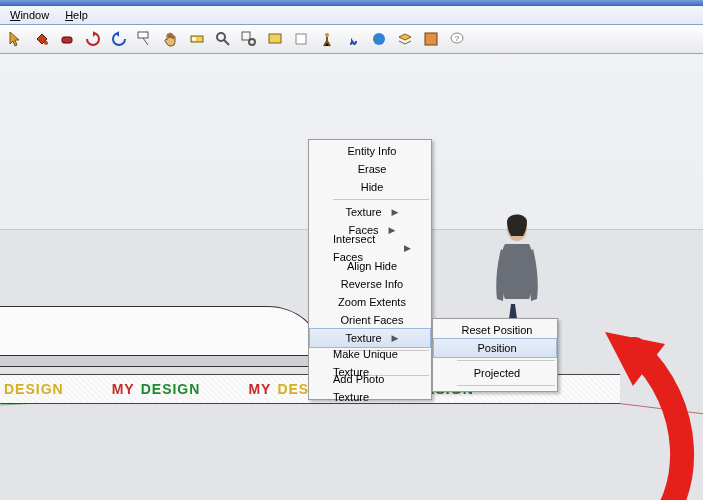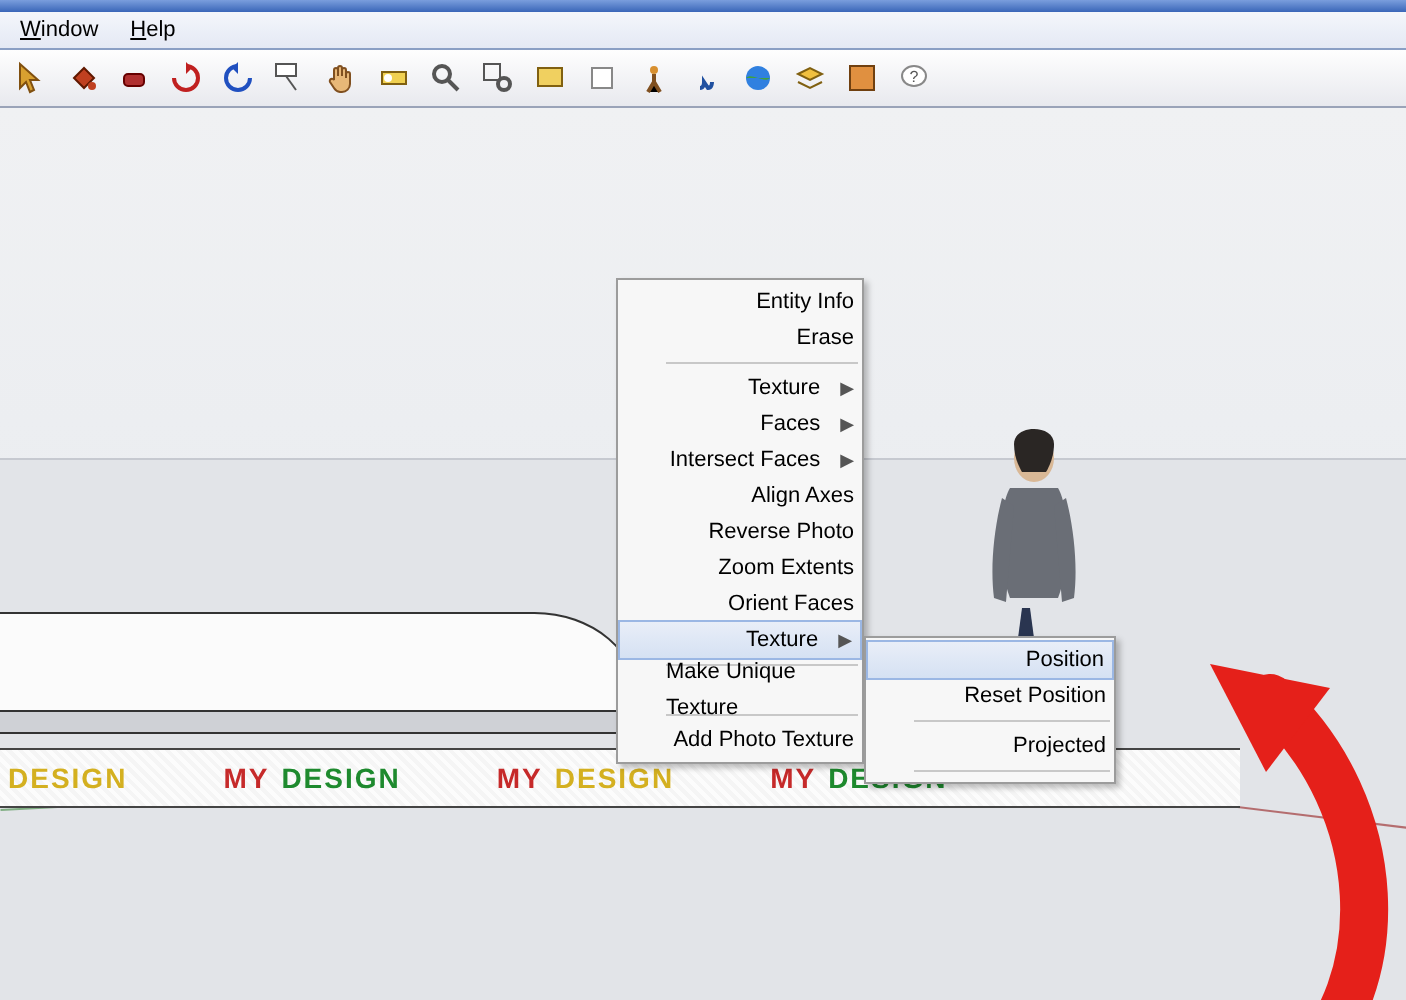--- a/index.html
+++ b/index.html
@@ -14,21 +14,21 @@
 .ground{position:absolute;left:0;right:0;top:175px;bottom:0;background:#e2e4e8}
 .horizon{position:absolute;left:0;right:0;top:175px;height:1px;background:#c6c9d0}
 .slab{position:absolute;left:-20px;top:252px;width:340px;height:50px}
 .slab .top{position:absolute;inset:0;background:#fbfbfb;border:1.5px solid #333;border-radius:0 60px 6px 0/0 50px 6px 0;transform:skewX(-2deg)}
 .slab .side{position:absolute;left:0;right:4px;top:40px;height:20px;background:#cfd1d6;border:1.5px solid #333;border-top:none;border-radius:0 0 6px 0}
 .banner{position:absolute;left:-20px;top:320px;width:640px;height:28px;background:repeating-linear-gradient(45deg,#f5f5f5 0 2px,#fcfcfc 2px 4px);border-top:1.5px solid #444;border-bottom:1.5px solid #444;display:flex;align-items:center;overflow:hidden}
 .banner .seg{display:flex;gap:6px;padding:0 24px;font-weight:bold;font-size:14px;letter-spacing:1px;white-space:nowrap}
 .banner .w1{color:#c62a2a}.banner .w2{color:#1e8a2e}.banner .w3{color:#d4b020}
 .figure{position:absolute;left:483px;top:120px;width:68px;height:195px}
 .ctx{position:absolute;background:#f7f7f7;border:1px solid #9c9c9c;box-shadow:2px 2px 3px rgba(0,0,0,.25);padding:2px 0}
-.ctx .it{height:18px;line-height:18px;padding:0 4px 0 24px;position:relative;display:flex;justify-content:flex-end;align-items:center;cursor:default}
+.ctx .it{height:18px;line-height:18px;padding:0 20px 0 24px;position:relative;display:flex;justify-content:center;align-items:center;cursor:default}
 .ctx .it.sel{background:linear-gradient(#e9eef8,#d5e1f3);border:1px solid #9bb7e4;margin:-1px 0}
 .ctx .sep{height:1px;background:#c8c8c8;margin:3px 2px 3px 24px}
 .ctx .arr{font-size:9px;color:#555;margin-left:10px}
 #menu1{left:308px;top:85px;width:122px}
 #menu2{left:432px;top:264px;width:124px}
 .arrow-ann{position:absolute;pointer-events:none}
 .axisR{position:absolute;left:562px;top:342px;width:200px;height:1px;background:rgba(150,30,30,.6);transform:rotate(7deg);transform-origin:left}
 .axisG{position:absolute;left:0;top:340px;width:200px;height:1px;background:rgba(30,120,30,.5);transform:rotate(-3deg);transform-origin:right}
 </style>
 </head>
@@ -185,38 +185,41 @@
     </svg>
   </div>
 
   <div id="menu1" class="ctx">
     <div class="it">
         <span>Entity Info</span>
       </div>
     <div class="it">
         <span>Erase</span>
       </div>
+    <div class="it">
+        <span>Hide</span>
+      </div>
     <div class="sep"></div>
     <div class="it">
         <span>Texture</span>
         <span class="arr">▶</span>
       </div>
     <div class="it">
         <span>Faces</span>
         <span class="arr">▶</span>
       </div>
     <div class="it">
         <span>Intersect Faces</span>
         <span class="arr">▶</span>
       </div>
     <div class="it">
-        <span>Align Axes</span>
-      </div>
-    <div class="it">
-        <span>Reverse Photo</span>
+        <span>Align Hide</span>
+      </div>
+    <div class="it">
+        <span>Reverse Info</span>
       </div>
     <div class="it">
         <span>Zoom Extents</span>
       </div>
     <div class="it">
         <span>Orient Faces</span>
       </div>
     <div class="it sel">
         <span>Texture</span>
         <span class="arr">▶</span>
@@ -225,25 +228,25 @@
     <div class="it">
         <span>Make Unique Texture</span>
       </div>
     <div class="sep"></div>
     <div class="it">
         <span>Add Photo Texture</span>
       </div>
   </div>
 
   <div id="menu2" class="ctx">
+    <div class="it">
+        <span>Reset Position</span>
+      </div>
     <div class="it sel">
         <span>Position</span>
-      </div>
-    <div class="it">
-        <span>Reset Position</span>
       </div>
     <div class="sep"></div>
     <div class="it">
         <span>Projected</span>
       </div>
     <div class="sep"></div>
   </div>
 
   <svg class="arrow-ann" style="left:555px;top:270px" width="150" height="220" viewBox="0 0 150 220">
     <path d="M95 210 C 140 170 140 80 80 25" fill="none" stroke="#e5201a" stroke-width="24" stroke-linecap="round"></path>

